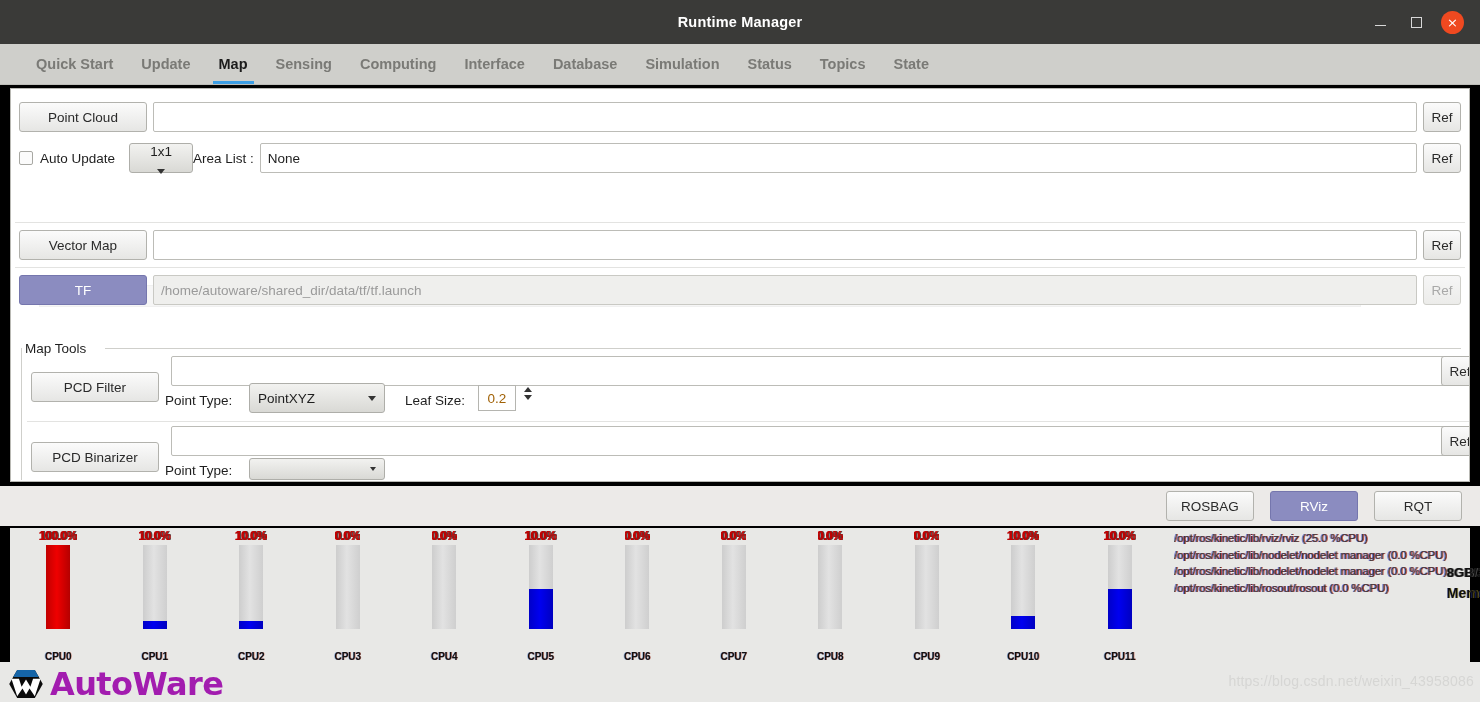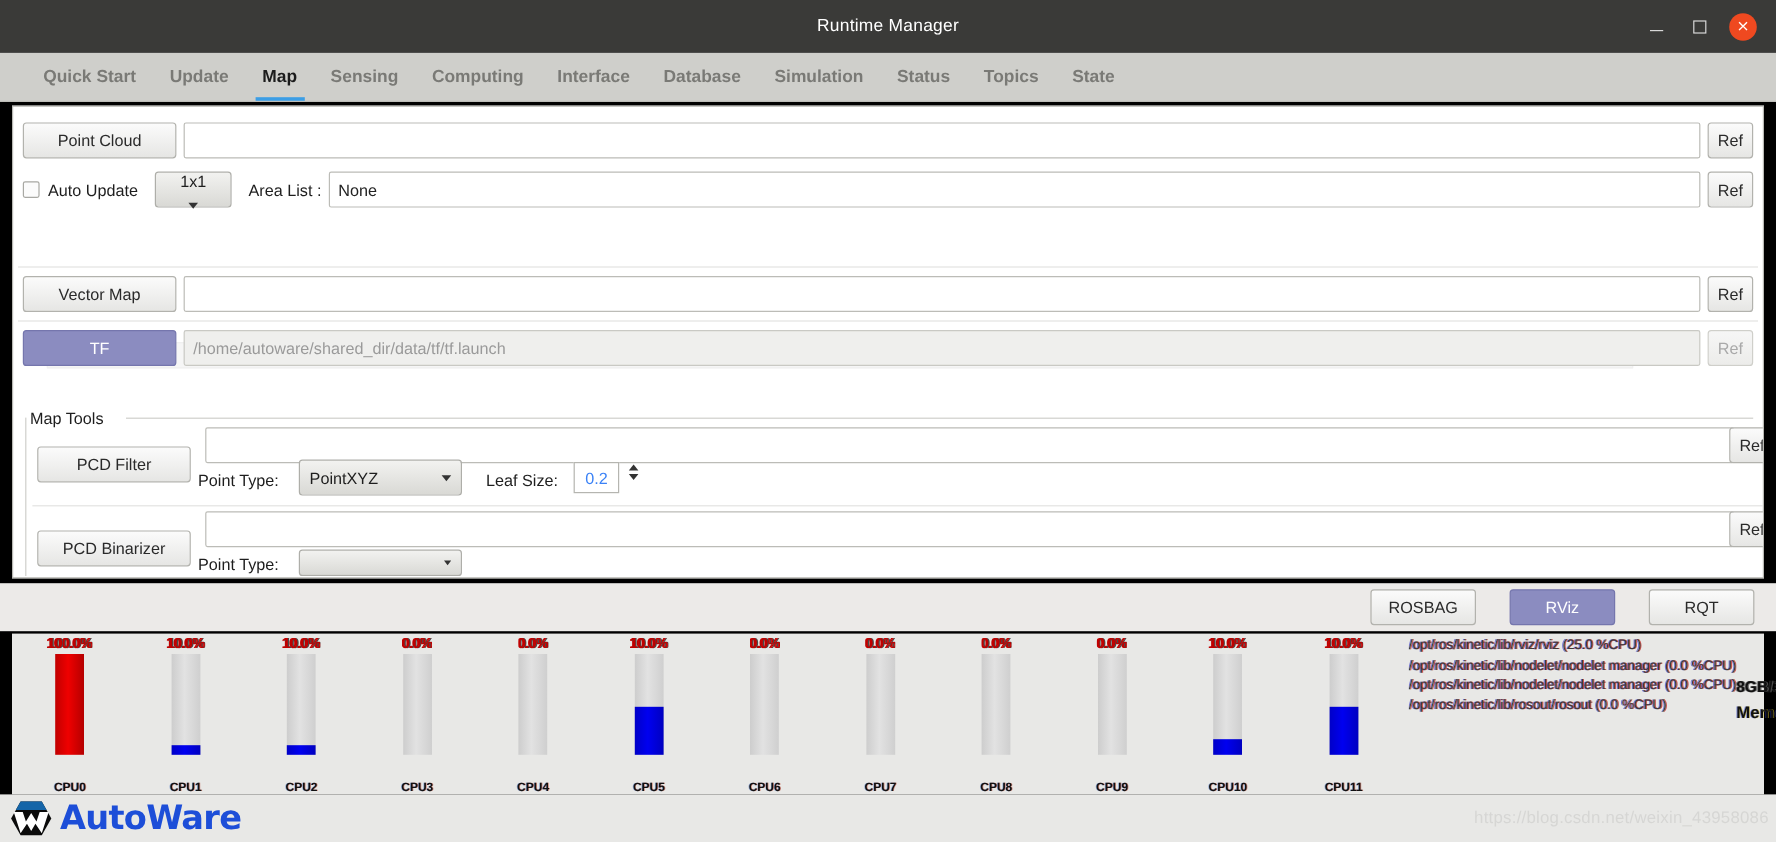--- a/index.html
+++ b/index.html
@@ -20,21 +20,21 @@
   
   .titlebar {
     position: absolute; left: 0; top: 0;
     width: 1480px; height: 44px;
     background: #3a3a38;
     display: flex; align-items: center;
   }
   .titlebar .title {
     flex: 1; text-align: center;
     color: #ffffff;
-    font-size: 14.5px; font-weight: normal;
+    font-size: 14.5px; font-weight: bold;
     letter-spacing: .2px;
   }
   .wbtns {
     position: absolute; right: 8px; top: 0; height: 44px;
     display: flex; align-items: center; gap: 14px;
     padding-right: 8px;
   }
   .wbtn {
     width: 22px; height: 22px;
     display: flex; align-items: center; justify-content: center;
@@ -195,41 +195,41 @@
   .grp-line {
     position: absolute; height: 1px; background: #cfcfcb;
   }
 
   .lbl { font-size: 13.5px; color: #1e1e1e; white-space: nowrap; }
 
   .spin {
     width: 38px; height: 26px;
     border: 1px solid #b5b5b0; background: #fff;
     display: flex; align-items: center; justify-content: center;
-    font-size: 13.5px; color: #3b82f6;
+    font-size: 13.5px; color: #a16207;
   }
   .spin-arrows {
     display: flex; flex-direction: column; justify-content: center;
     gap: 3px; margin-left: 4px; cursor: pointer;
   }
   .spin-arrows i {
     width: 0; height: 0; display: block;
     border-left: 4px solid transparent;
     border-right: 4px solid transparent;
   }
   .spin-arrows i.up { border-bottom: 5px solid #333; }
   .spin-arrows i.dn { border-top: 5px solid #333; }
 
   
   .actionbar {
     position: absolute; left: 0; top: 486px;
     width: 1480px; height: 40px;
     background: #eceae8;
     display: flex; align-items: center; justify-content: flex-end;
-    padding-right: 18px; gap: 28px;
+    padding-right: 18px; gap: 16px;
   }
   .actionbar .btn { width: 88px; height: 30px; font-size: 13.5px; }
 
   
   .monitor {
     position: absolute; left: 10px; top: 528px;
     width: 1460px; height: 134px;
     background: #e8e8e6;
     display: flex;
   }
@@ -328,21 +328,21 @@
     position: absolute; left: 0; top: 662px;
     width: 1480px; height: 40px;
     background: #e8e8e6;
   }
   .logo {
     position: absolute; left: 8px; top: 3px;
     display: flex; align-items: center; gap: 6px;
   }
   .logo .mark { width: 36px; height: 30px; display: block; }
   .logo .word {
-    font-size: 28px; font-weight: bold; color: #1d4ed8;
+    font-size: 32px; font-weight: bold; color: #a21caf;
     letter-spacing: -0.6px;
     font-family: "DejaVu Sans", sans-serif;
   }
   .watermark {
     position: absolute; right: 6px; top: 11px;
     font-size: 14px; color: #d6d6d4;
     letter-spacing: .2px;
   }
 </style>
 </head>
@@ -385,21 +385,21 @@
       <button class="btn ref">Ref</button>
     </div>
 
     <div class="row" style="height:38px;">
       <span class="checkbox"></span>
       <span class="cklabel">Auto Update</span>
       <div class="combo small" style="margin-left:14px;">
         <span>1x1</span>
         <span class="caret"></span>
       </div>
-      <span class="lbl" style="margin-left:14px;">Area List :</span>
+      <span class="lbl" style="">Area List :</span>
       <div class="field">None</div>
       <button class="btn ref">Ref</button>
     </div>
 
     <div class="gauge"></div>
 
     <div class="sep" style="margin-top:45px;"></div>
 
     <div class="row" style="height:44px;">
       <button class="btn wide">Vector Map</button>

